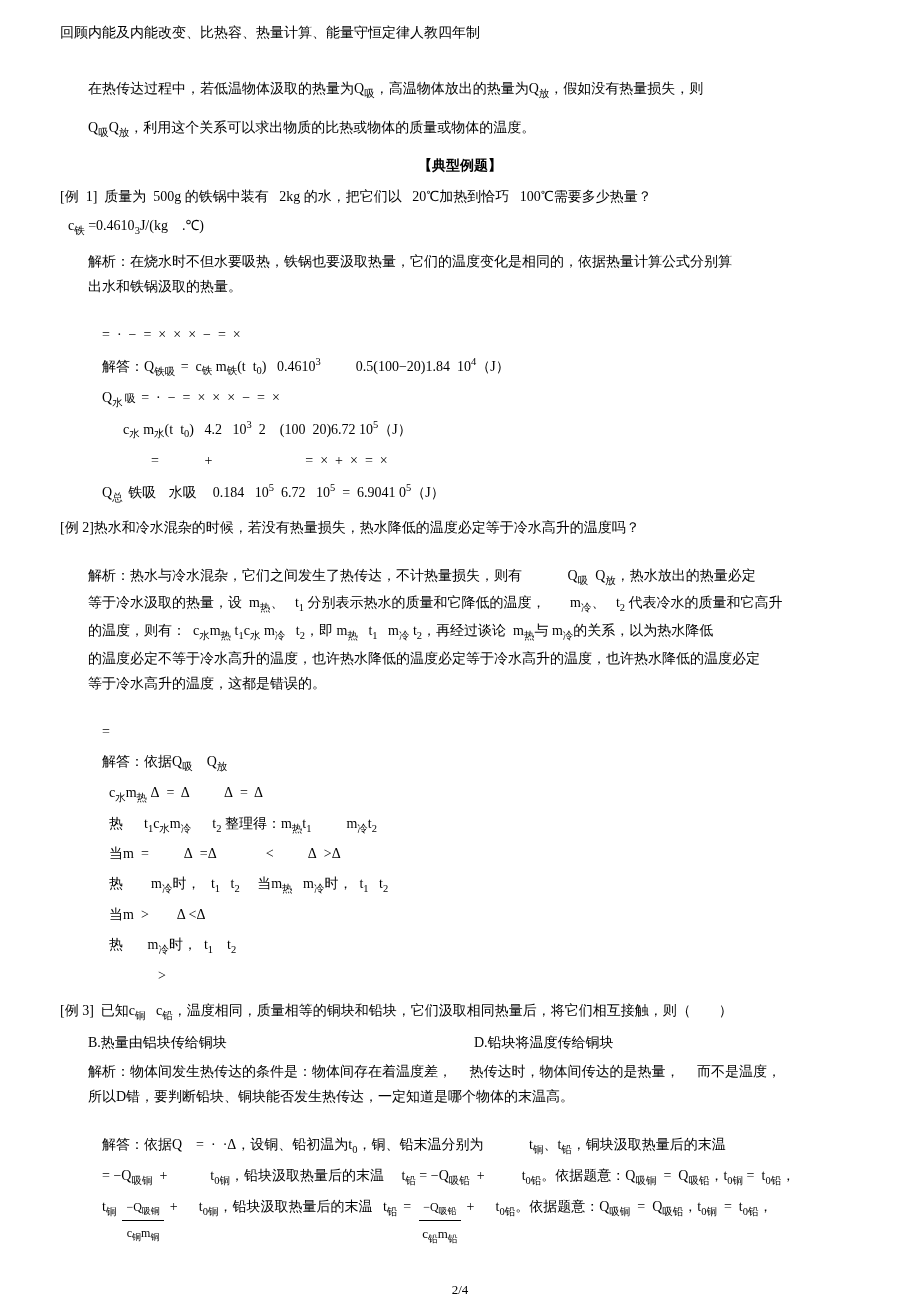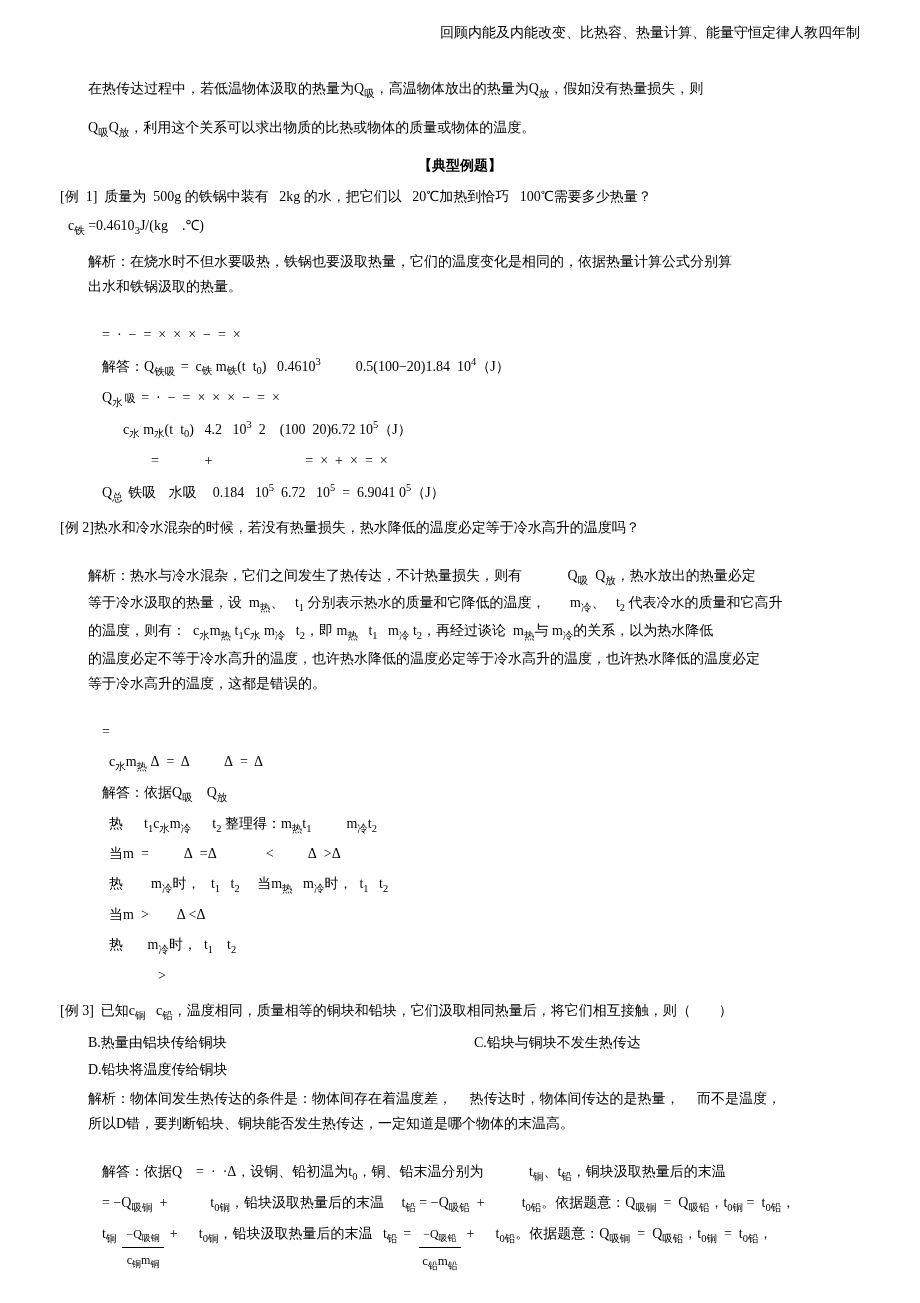--- a/index.html
+++ b/index.html
@@ -7,21 +7,21 @@
       background: #fff;
       font-family: "SimSun", "宋体", serif;
       font-size: 14px;
       color: #000;
       width: 920px;
       min-height: 1303px;
       padding: 20px 60px;
       line-height: 1.8;
     }
     .page-title {
-      text-align: right;
+      text-align: left;
       font-size: 14px;
       margin-bottom: 30px;
     }
     .intro-text {
       margin: 10px 0 5px 0;
       text-indent: 2em;
       line-height: 2;
     }
     .section-header {
       font-weight: bold;
@@ -132,24 +132,24 @@
   的温度必定不等于冷水高升的温度，也许热水降低的温度必定等于冷水高升的温度，也许热水降低的温度必定
   <br>
   等于冷水高升的温度，这都是错误的。
 </p>
 
 <div class="ans-block">
   <div class="math-row">
     <span>=</span>
   </div>
   <div class="math-row">
+    <span>解答：依据Q<sub>吸</sub> &nbsp;&nbsp;&nbsp;Q<sub>放</sub></span>
+  </div>
+  <div class="math-row">
     <span>&nbsp;&nbsp;c<sub>水</sub>m<sub>热</sub> Δ&nbsp; =&nbsp; Δ&nbsp;&nbsp;&nbsp;&nbsp;&nbsp;&nbsp;&nbsp;&nbsp;&nbsp; Δ&nbsp; =&nbsp; Δ</span>
-  </div>
-  <div class="math-row">
-    <span>解答：依据Q<sub>吸</sub> &nbsp;&nbsp;&nbsp;Q<sub>放</sub></span>
   </div>
   <div class="math-row">
     <span>&nbsp;&nbsp;热 &nbsp;&nbsp;&nbsp;&nbsp;&nbsp;t<sub>1</sub>c<sub>水</sub>m<sub>冷</sub>&nbsp;&nbsp;&nbsp;&nbsp;&nbsp; t<sub>2</sub> 整理得：m<sub>热</sub>t<sub>1</sub>&nbsp;&nbsp;&nbsp;&nbsp;&nbsp;&nbsp;&nbsp;&nbsp;&nbsp;&nbsp;m<sub>冷</sub>t<sub>2</sub></span>
   </div>
   <div class="math-row">
     <span>&nbsp;&nbsp;当m&nbsp; =&nbsp;&nbsp;&nbsp;&nbsp;&nbsp;&nbsp;&nbsp;&nbsp;&nbsp; Δ&nbsp; =Δ&nbsp;&nbsp;&nbsp;&nbsp;&nbsp;&nbsp;&nbsp;&nbsp;&nbsp;&nbsp;&nbsp;&nbsp;&nbsp; &lt;&nbsp;&nbsp;&nbsp;&nbsp;&nbsp;&nbsp;&nbsp;&nbsp;&nbsp; Δ&nbsp; &gt;Δ</span>
   </div>
   <div class="math-row">
     <span>&nbsp;&nbsp;热&nbsp;&nbsp;&nbsp;&nbsp;&nbsp;&nbsp;&nbsp;&nbsp;m<sub>冷</sub>时， &nbsp;&nbsp;t<sub>1</sub> &nbsp;&nbsp;t<sub>2</sub>&nbsp;&nbsp;&nbsp;&nbsp; 当m<sub>热</sub>&nbsp;&nbsp; m<sub>冷</sub>时，&nbsp; t<sub>1</sub> &nbsp;&nbsp;t<sub>2</sub></span>
   </div>
@@ -163,21 +163,20 @@
     <span>&nbsp;&nbsp;&nbsp;&nbsp;&nbsp;&nbsp;&nbsp;&nbsp;&nbsp;&nbsp;&nbsp;&nbsp;&nbsp;&nbsp;&nbsp;&nbsp;&gt;</span>
   </div>
 </div>
 
 <p class="example-label" style="margin-top:8px;">
   [例 3] &nbsp;已知c<sub>铜</sub> &nbsp;&nbsp;c<sub>铅</sub>，温度相同，质量相等的铜块和铅块，它们汲取相同热量后，将它们相互接触，则（&nbsp;&nbsp;&nbsp;&nbsp;&nbsp;&nbsp;&nbsp;&nbsp;）
 </p>
 
 <div class="choice-grid">
   <div>B.热量由铝块传给铜块</div>
-  <div>C.铅块与铜块不发生热传达</div>
   <div>D.铅块将温度传给铜块</div>
 </div>
 
 <p class="indent1" style="margin-top:4px;">
   解析：物体间发生热传达的条件是：物体间存在着温度差，&nbsp;&nbsp;&nbsp;&nbsp; 热传达时，物体间传达的是热量，&nbsp;&nbsp;&nbsp;&nbsp; 而不是温度，<br>
   所以D错，要判断铅块、铜块能否发生热传达，一定知道是哪个物体的末温高。
 </p>
 
 <div class="ans-block">
   <div class="math-row">

